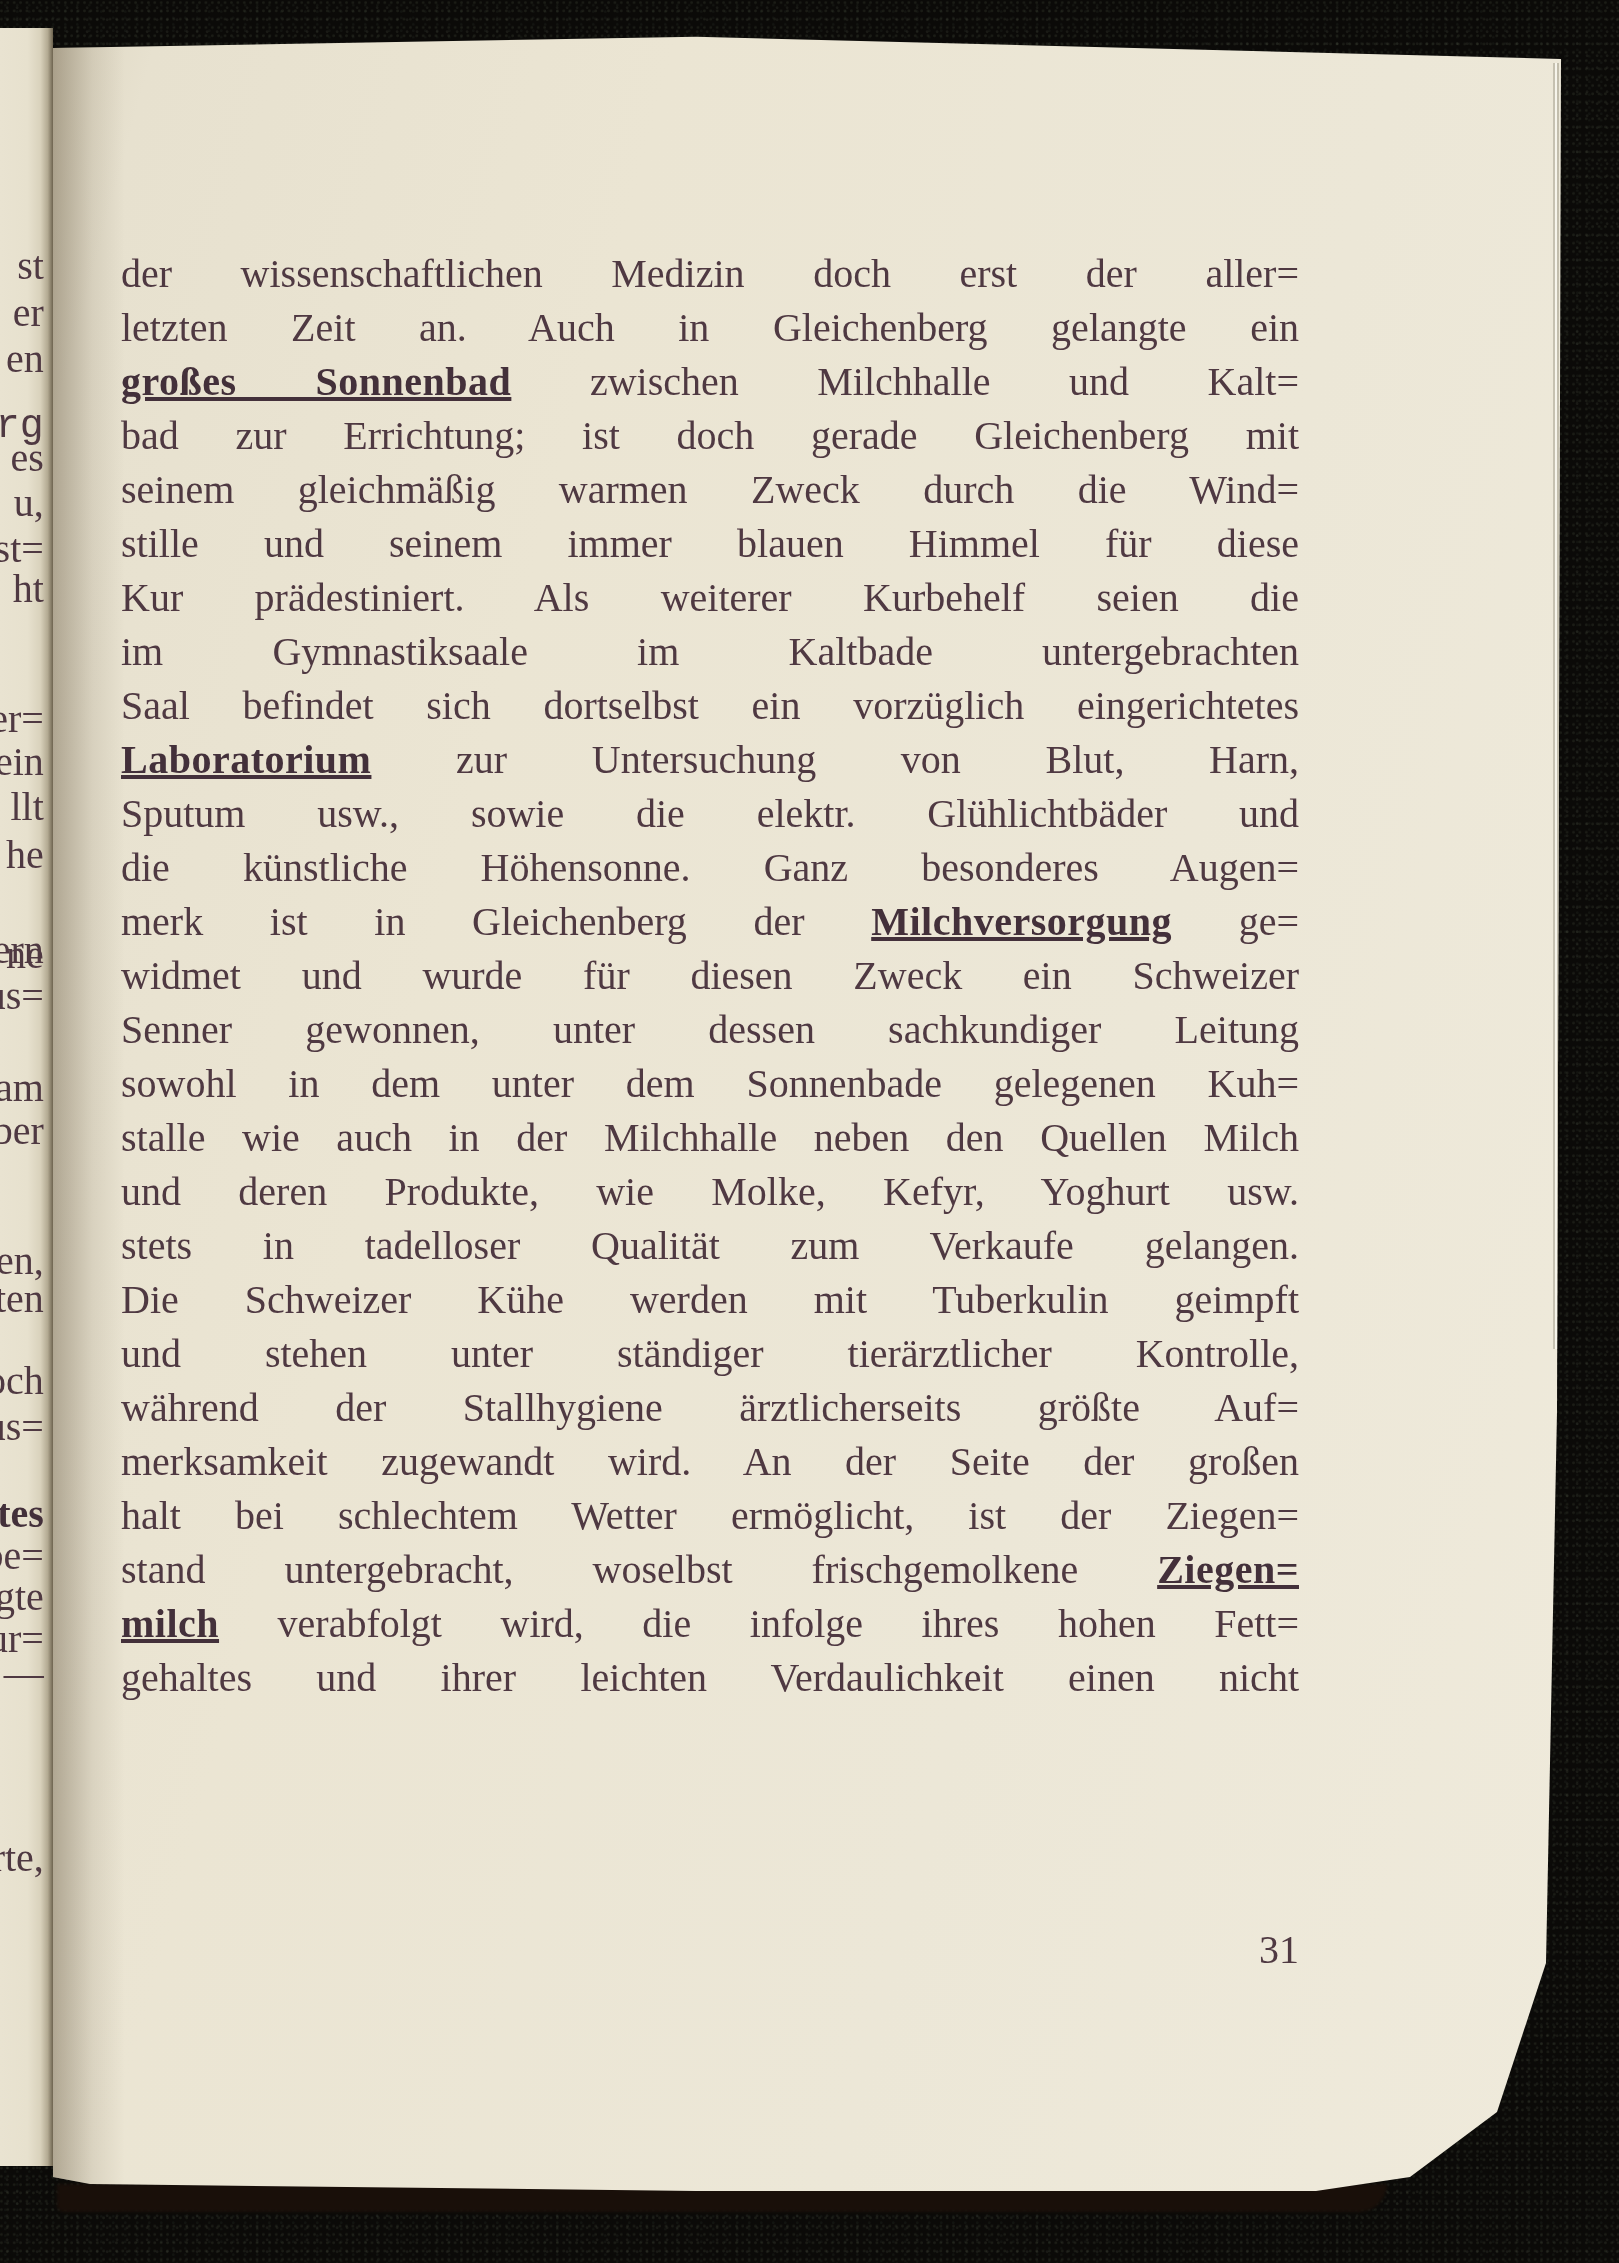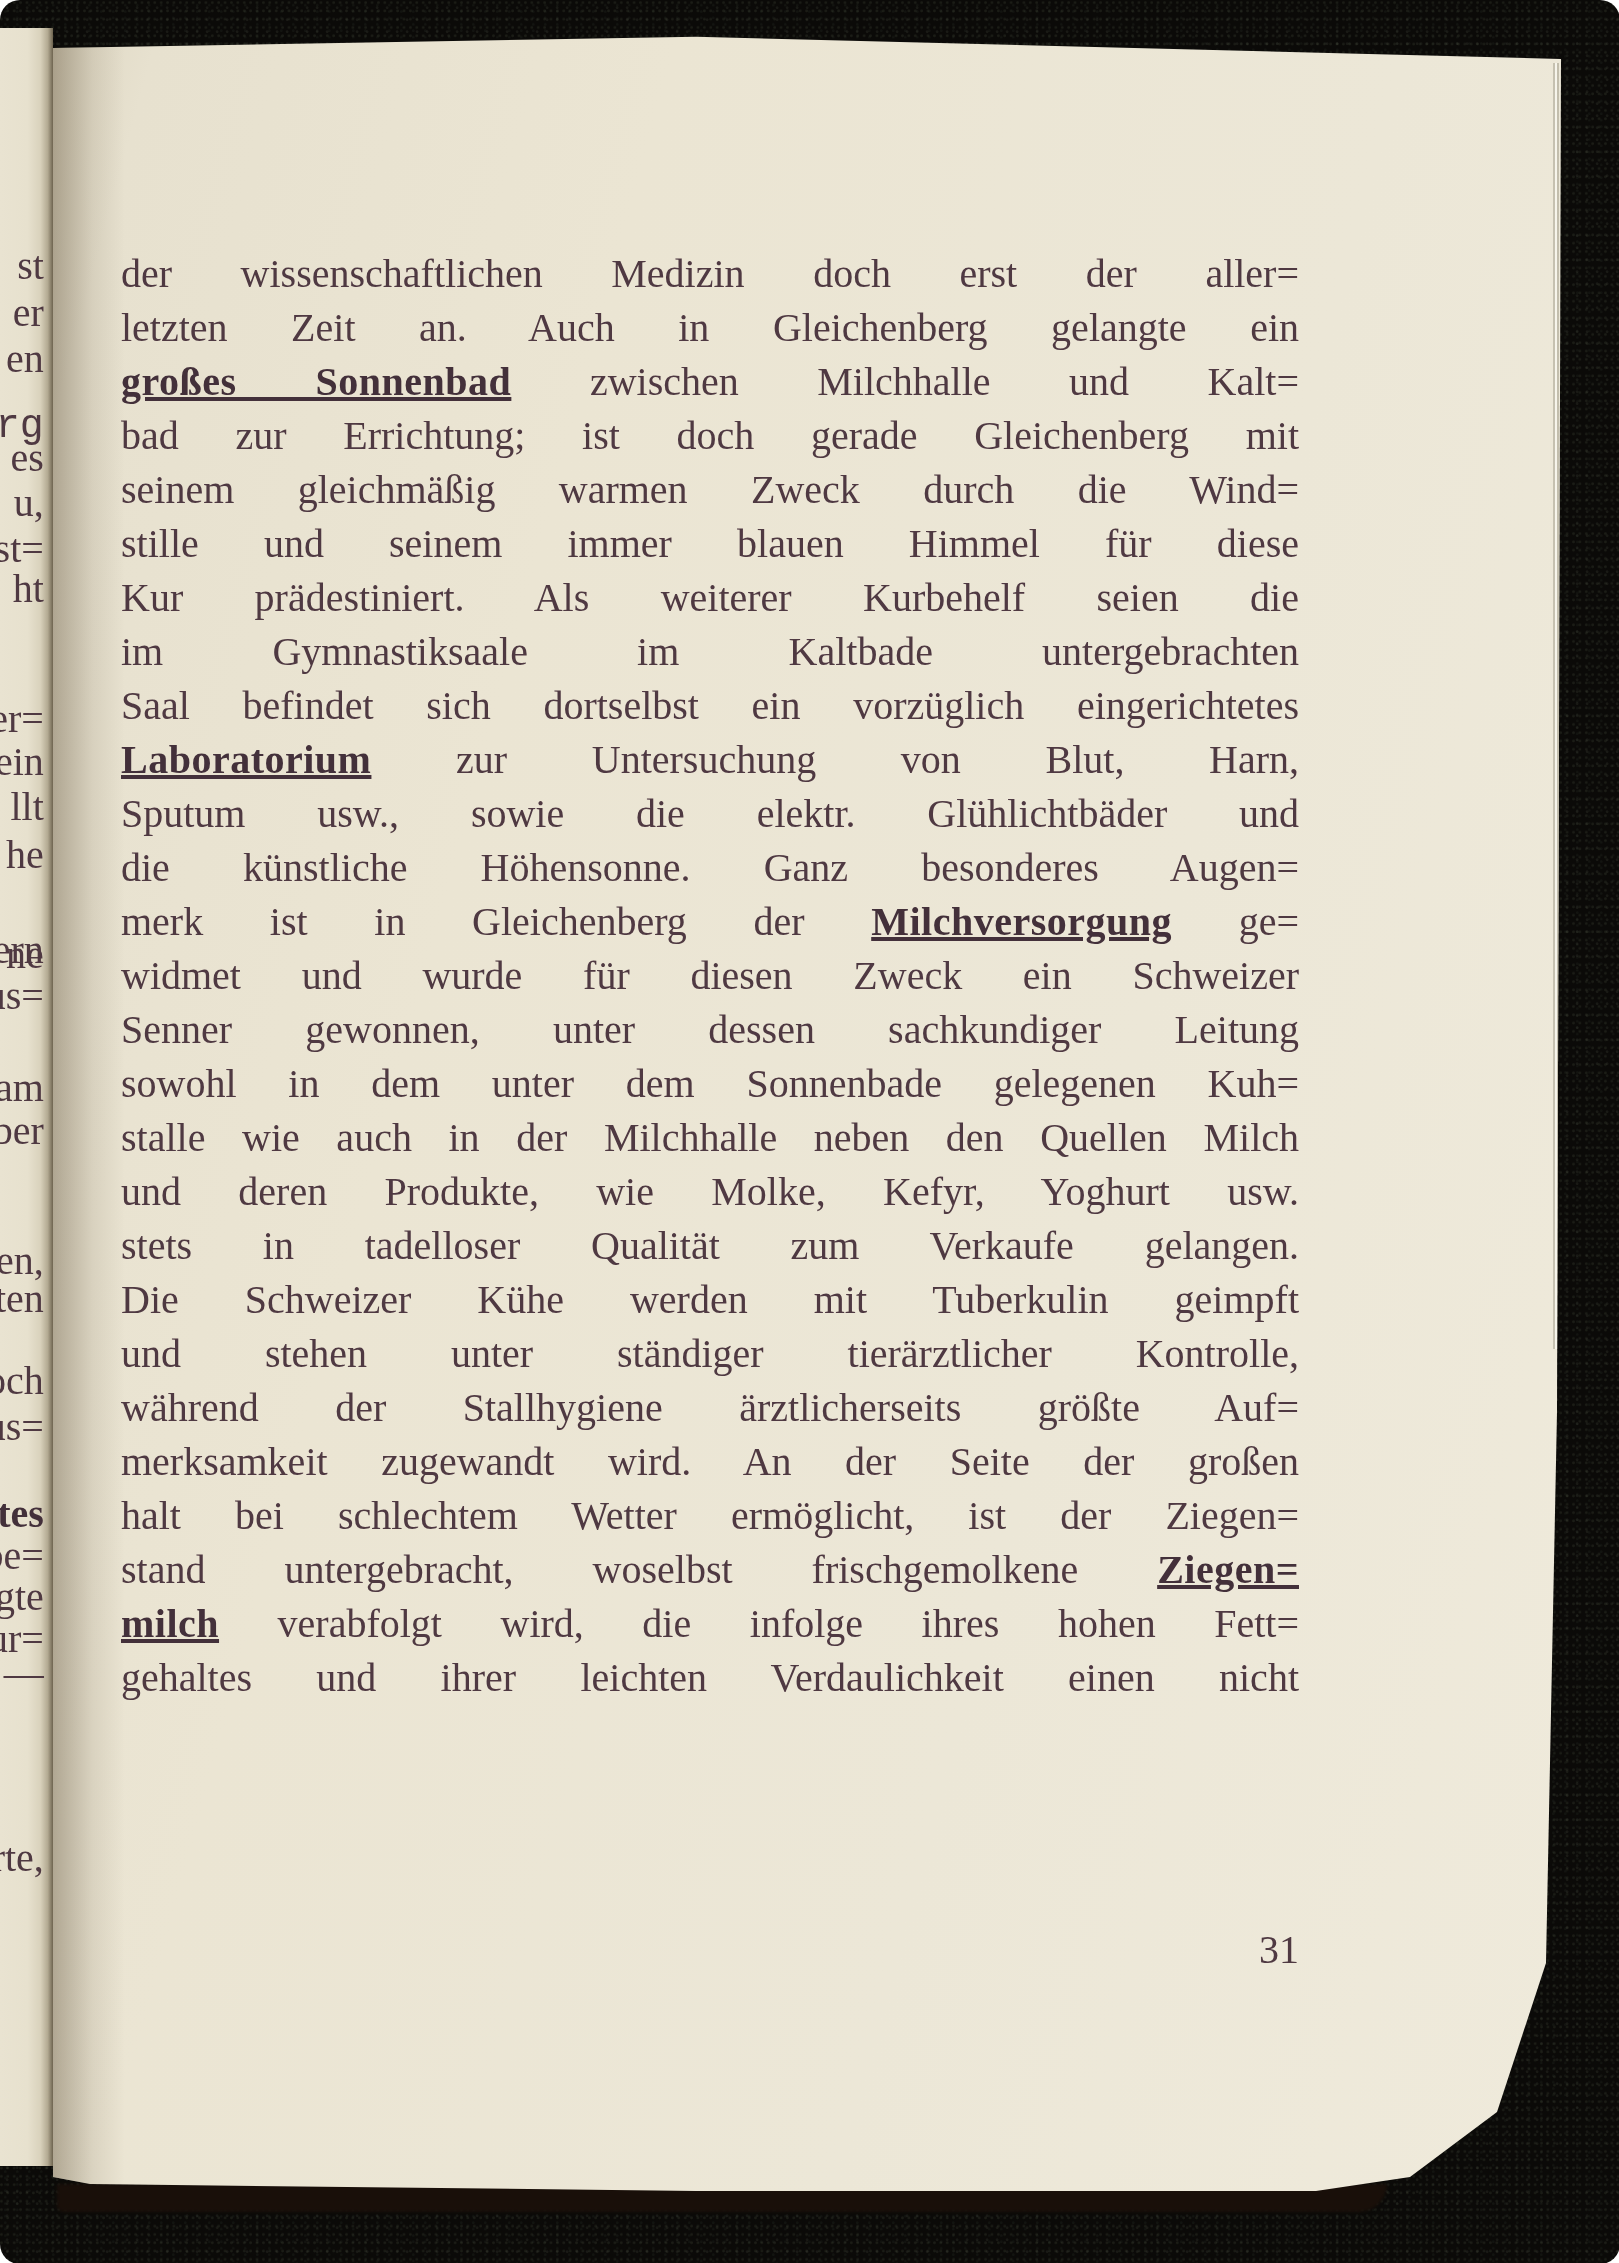--- a/index.html
+++ b/index.html
@@ -8,21 +8,20 @@
     font-family: "Liberation Serif", "DejaVu Serif", serif;
   }
   .scene {
     position:relative; width:1620px; height:2264px; overflow:hidden;
     background-color: var(--background, #0b0a08);
     background-image:
       radial-gradient(circle at 22% 31%, rgba(110,125,95,0.16) 0 0.9px, transparent 1.8px),
       radial-gradient(circle at 71% 64%, rgba(140,150,125,0.11) 0 0.9px, transparent 1.8px),
       radial-gradient(circle at 44% 82%, rgba(70,85,70,0.13) 0 0.9px, transparent 1.8px);
     background-size: 6.4px 8.3px, 10px 12px, 12px 6.4px;
-    border-radius: 20px;
   }
   
   .book-bottom-shadow {
     position:absolute; left:57px; top:2184px; width:1330px; height:27.5px;
     background: var(--book_shadow, #190f09);
     border-radius: 0 0 37px 9.2px;
     filter: blur(1.8px);
   }
   
   .left-sliver {

